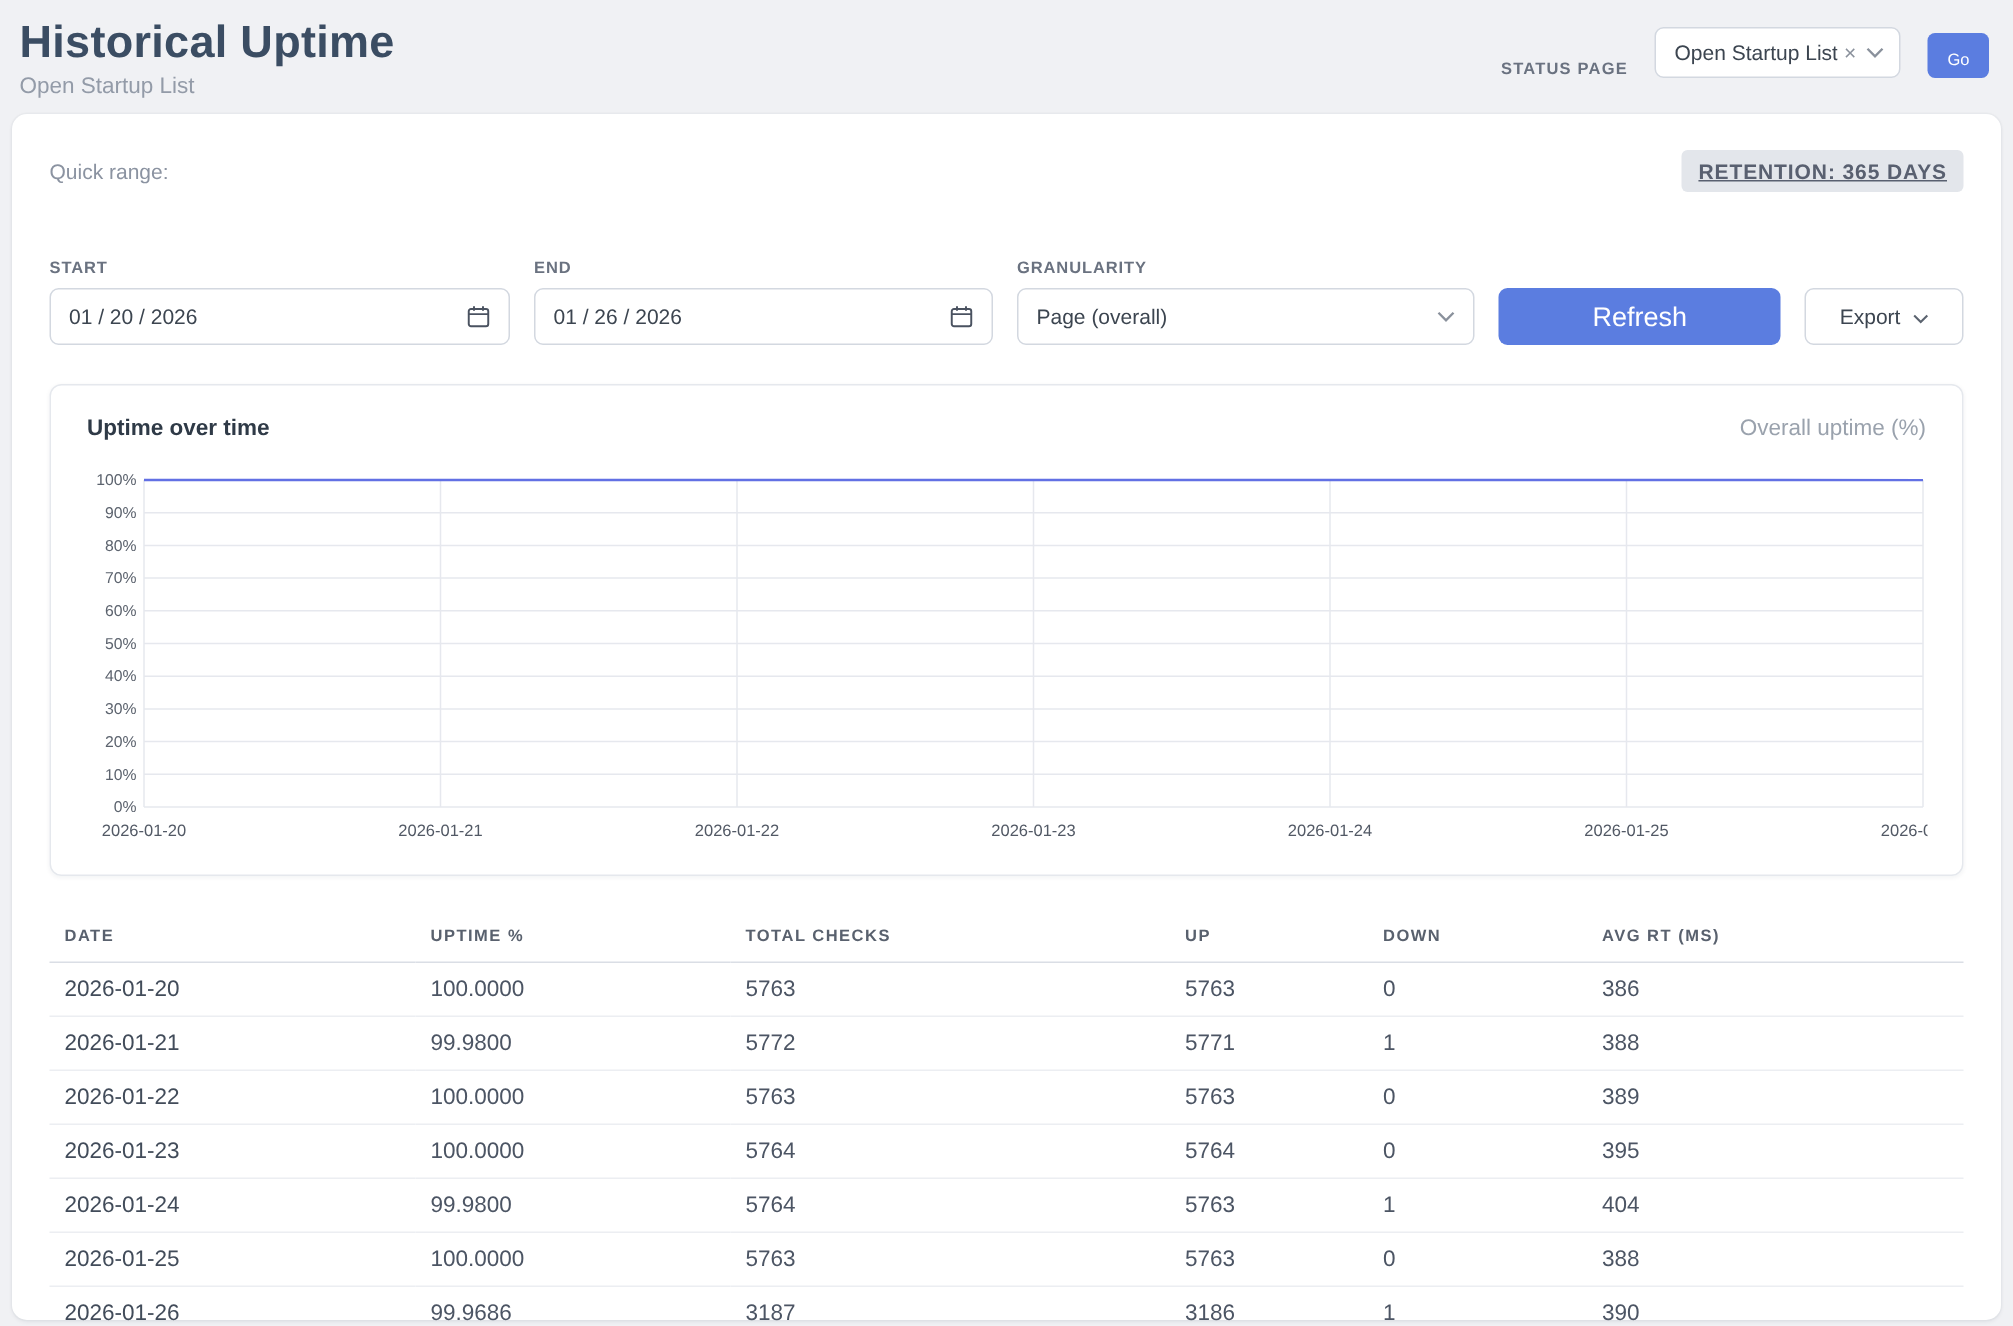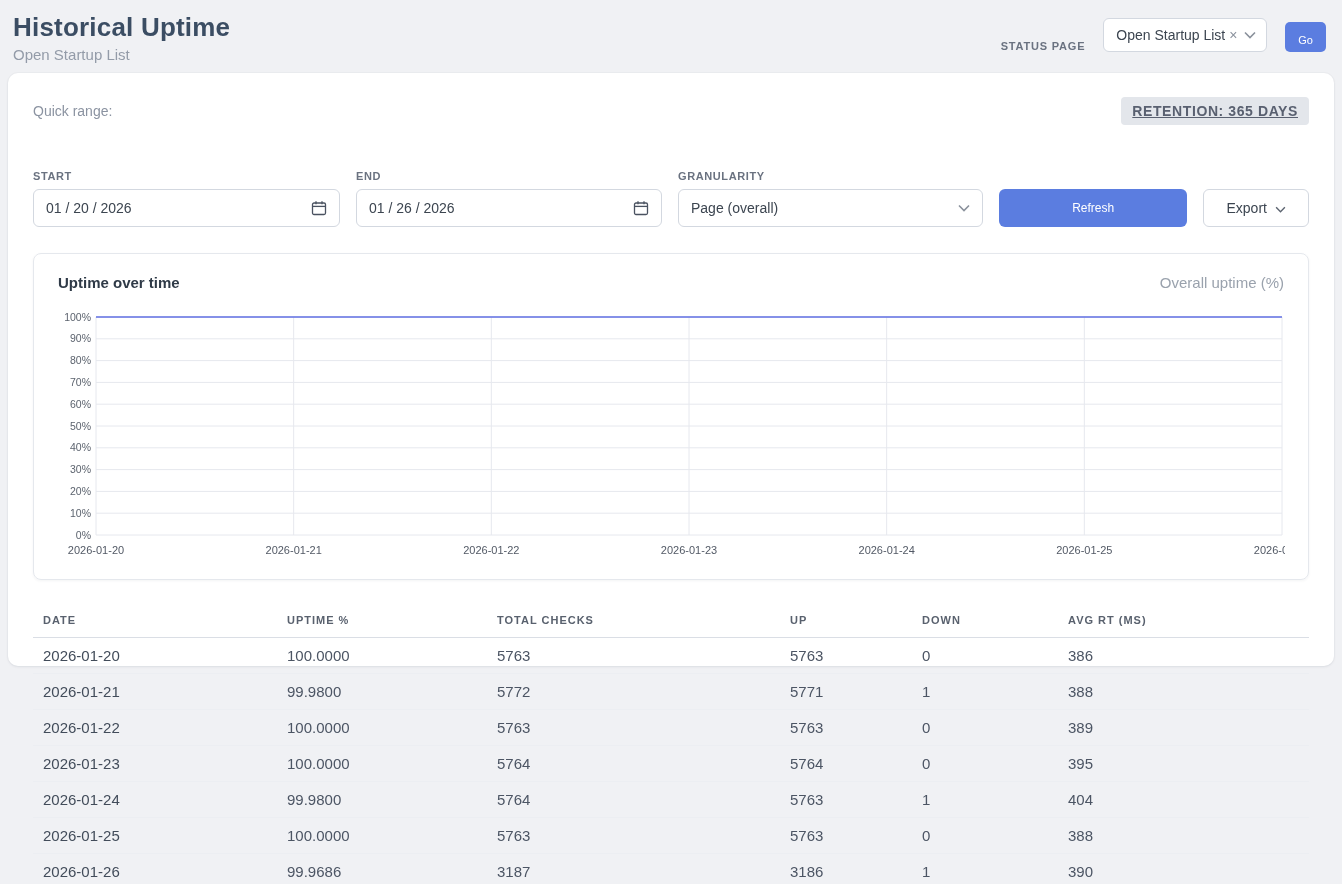--- a/index.html
+++ b/index.html
@@ -8,40 +8,40 @@
     background: #f0f1f4;
     font-family: "Liberation Sans", sans-serif;
     color: #3c4554;
     overflow: hidden;
   }
   
   .page-header {
     display: flex; justify-content: space-between; align-items: flex-start;
     padding: 12px 16px 10px 13px;
   }
-  .page-title { font-size: 26px; font-weight: 700; color: #3b4d63; letter-spacing: .2px; }
+  .page-title { font-size: 30px; font-weight: 700; color: #3b4d63; letter-spacing: .2px; }
   .page-subtitle { font-size: 15px; color: #939ba8; margin-top: 3px; }
   .header-right { display: flex; align-items: flex-end; gap: 18px; margin-top: 6px; }
   .status-page-label { font-size: 11px; font-weight: 700; letter-spacing: .8px; color: #6a7280; }
   .status-select {
     display: flex; align-items: center; gap: 6px;
     width: 164px; height: 34px; padding: 0 10px 0 12px;
     background: #fff; border: 1px solid #d3d8e0; border-radius: 6px;
     font-size: 14px; color: #3c4550; cursor: pointer;
   }
   .status-select .val { flex: 0 1 auto; white-space: nowrap; overflow: hidden; }
   .clear-x { color: #8a919c; font-size: 14px; line-height: 1; margin-left: -2px; }
   .chev { display: inline-flex; margin-left: auto; }
   .go-btn {
     height: 30px; padding: 12px 13px; border: none; border-radius: 5px;
     background: #5b7de0; color: #fff; font-size: 11px; font-family: inherit; cursor: pointer;
   }
   
   .main-card {
-    margin: 0 8px; height: 593px; background: #fff; border-radius: 10px;
+    margin: 0 8px; height: 804px; background: #fff; border-radius: 10px;
     box-shadow: 0 1px 3px rgba(20,30,50,.07), 0 0 0 1px rgba(20,30,50,.02);
     padding: 24px 25px;
   }
   
   .quick-row { display: flex; align-items: center; margin-bottom: 24px; }
   .quick-label { font-size: 14px; color: #8b93a1; margin-right: 12px; }
   .qr-group { display: flex; }
   .qr-btn {
     height: 26px; padding: 0 13px; background: #fff; border: 1px solid #c9ced8;
     font-size: 12px; font-weight: 600; color: #4a5464; font-family: inherit;
@@ -60,21 +60,21 @@
   .field-label { font-size: 11px; font-weight: 600; letter-spacing: .6px; color: #6a7280; margin-bottom: 7px; }
   .control {
     height: 38px; display: flex; align-items: center;
     border: 1px solid #d3d8e0; border-radius: 6px; background: #fff;
     padding: 0 12px; font-size: 14px; color: #3c4550; cursor: pointer;
   }
   .w-start { width: 307px; } .w-end { width: 306px; } .w-gran { width: 305px; }
   .control .icon-right { margin-left: auto; display: inline-flex; }
   .refresh-btn {
     width: 191px; height: 38px; border: none; border-radius: 6px;
-    background: #5b7de0; color: #fff; font-size: 12px; font-family: inherit; cursor: pointer;
+    background: #5b7de0; color: #fff; font-size: 18px; font-family: inherit; cursor: pointer;
   }
   .export-btn {
     width: 107px; height: 38px; border: 1px solid #d3d8e0; border-radius: 6px;
     background: #fff; color: #3c4550; font-size: 14px; font-family: inherit; cursor: pointer;
     display: flex; align-items: center; justify-content: center; gap: 8px;
   }
   
   .chart-card {
     border: 1px solid #e5e8ed; border-radius: 8px;
     box-shadow: 0 1px 3px rgba(20,30,50,.05);

